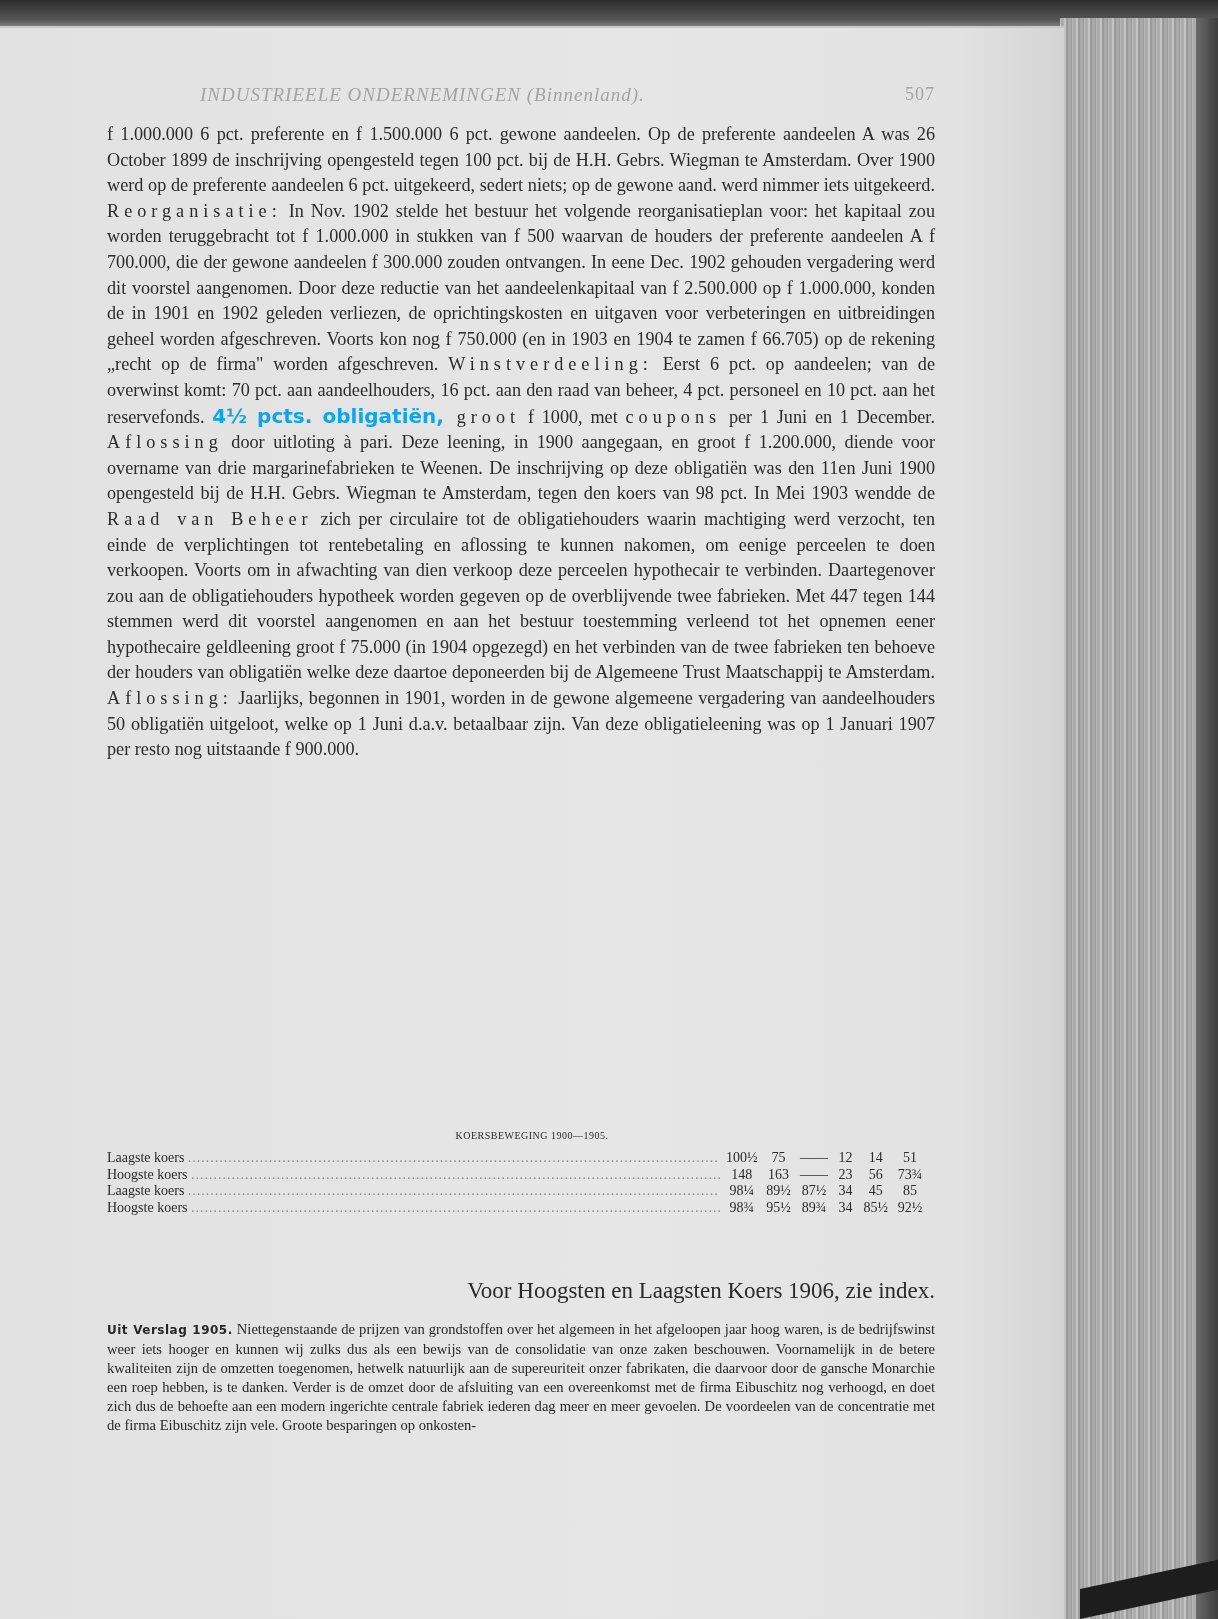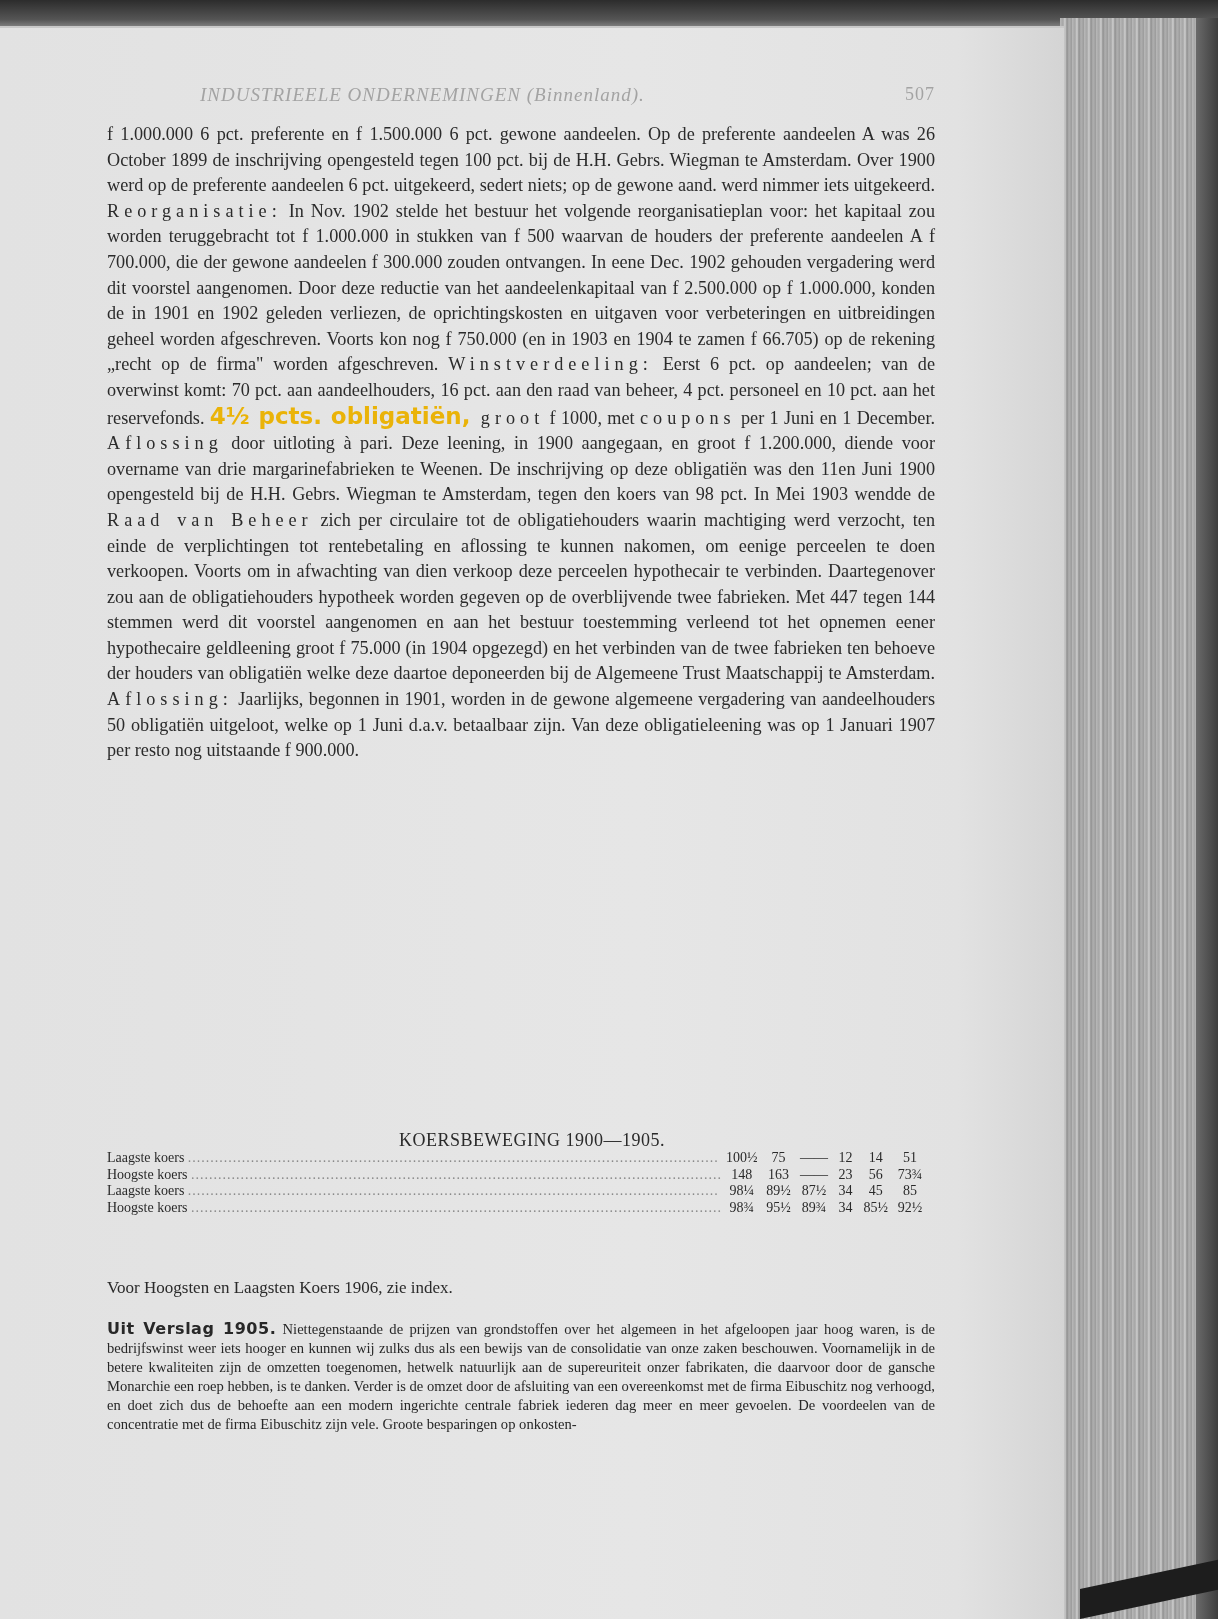--- a/index.html
+++ b/index.html
@@ -38,44 +38,44 @@
     .running-head .title { position: absolute; left: 0; top: 0; }
     .running-head .pageno { position: absolute; right: 5px; top: 0; font-style: normal; font-size: 18px; }
     .body-text {
       position: absolute; left: 107px; top: 122px; width: 828px;
       font-size: 18.2px; line-height: 25.6px; text-align: justify; color: #2b2b2b;
     }
     .body-text p { margin: 0; }
     .spaced { letter-spacing: 5px; }
     .bold-sans {
       font-family: "DejaVu Sans", "Liberation Sans", sans-serif;
-      font-weight: bold; font-size: 23px; color: #eab308;
+      font-weight: bold; font-size: 20px; color: #0ea5e9;
     }
     .table-wrap { position: absolute; left: 107px; top: 1130px; width: 820px; }
     .table-title {
-      text-align: center; font-size: 18px; letter-spacing: 0.5px; margin-left: 30px; height: 20px;
+      text-align: center; font-size: 10px; letter-spacing: 0.5px; margin-left: 30px; height: 20px;
     }
     table { border-collapse: collapse; width: 820px; font-size: 14px; }
     td { padding: 0; height: 16.5px; line-height: 16.5px; white-space: nowrap; }
     td.label { width: 433px; overflow: hidden; }
     td.label .lbl { background: transparent; }
     td.label .dots { color: #8a8a8a; letter-spacing: 1px; }
     td.num { width: 64px; text-align: center; }
     .section-label { letter-spacing: 5px; font-size: 14.5px; }
     .footnote {
       position: absolute; left: 107px; top: 1278px; width: 828px;
-      text-align: left; font-size: 17px; color: #2a2a2a;
+      text-align: right; font-size: 23px; color: #2a2a2a;
     }
     .report {
       position: absolute; left: 107px; top: 1320px; width: 828px;
       font-size: 14.6px; line-height: 18.9px; text-align: justify; color: #272727;
     }
     .report .lead {
       font-family: "DejaVu Sans", "Liberation Sans", sans-serif;
-      font-weight: bold; font-size: 16px; letter-spacing: 0.5px;
+      font-weight: bold; font-size: 12px; letter-spacing: 0.5px;
     }
   </style>
 </head>
 <body>
 
 <div class="top-shadow"></div>
 <div class="page-edges"></div>
 <div class="bottom-shadow"></div>
 
 <div class="page"></div>

